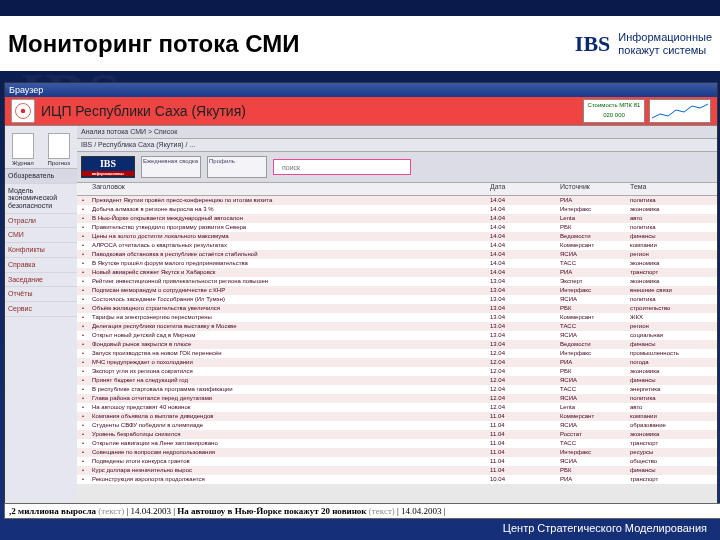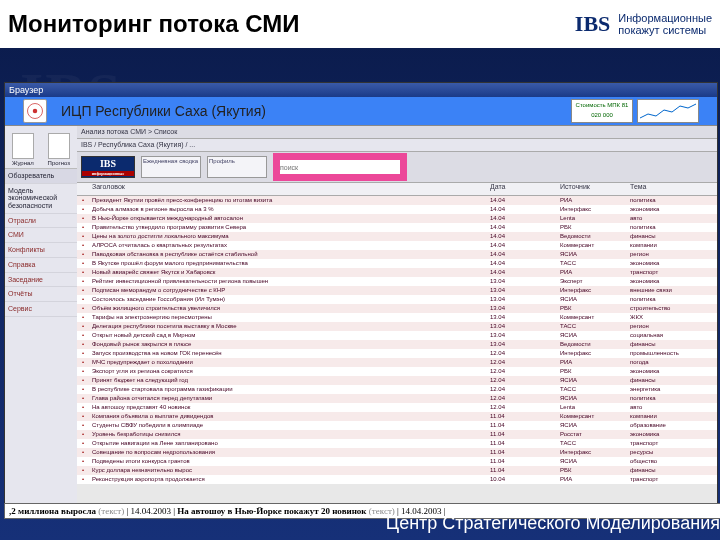--- a/index.html
+++ b/index.html
@@ -1,27 +1,27 @@
 <!DOCTYPE html>
 <html><head>
 <meta charset="utf-8">
 <style>
   html,body{margin:0;padding:0;width:720px;height:540px;font-family:Arial,Helvetica,sans-serif;overflow:hidden;background:#fff}
   .slide{position:relative;width:720px;height:540px;background:linear-gradient(180deg,#0a1a4a 0%,#10245c 40%,#163078 100%)}
-  .top-bar{position:absolute;left:0;top:0;right:0;height:48px;background:#fff;display:flex;align-items:center;padding:0 8px;box-sizing:border-box}
+  .top-bar{position:absolute;left:0;top:16px;right:0;height:55px;background:#fff;display:flex;align-items:center;padding:0 8px;box-sizing:border-box}
   .slide-title{font-size:24px;font-weight:bold;color:#000;flex:1}
   .brand{display:flex;align-items:center;gap:8px}
   .brand-logo{font-size:22px;font-weight:bold;color:#0b2a6e;font-family:'Times New Roman',serif}
   .brand-text{font-size:11px;color:#0b2a6e;line-height:1.1}
   .watermark{position:absolute;left:20px;top:60px;font-size:60px;font-weight:900;color:rgba(255,255,255,0.04);font-family:'Times New Roman',serif;letter-spacing:2px}
-  .footer{position:absolute;bottom:6px;right:0;color:#fff;font-size:18px}
+  .footer{position:absolute;bottom:6px;right:13px;color:#fff;font-size:11px}
   
   .win{position:absolute;left:4px;top:82px;width:712px;height:420px;background:#c8c8c8;border:1px solid #333;display:flex;flex-direction:column;font-size:8px}
   .win-title{height:14px;background:linear-gradient(#3a5aa8,#1a3a88);color:#fff;font-size:9px;padding:0 4px;line-height:14px}
-  .win-head{display:flex;align-items:center;background:#3b82f6;height:28px;padding:0 18px;gap:14px;border-bottom:1px solid #888}
+  .win-head{display:flex;align-items:center;background:#ef4444;height:28px;padding:0 6px;gap:6px;border-bottom:1px solid #888}
   .emblem{width:22px;height:22px;border:1px solid #999;background:#fff;border-radius:2px;display:flex;align-items:center;justify-content:center}
   .emblem svg{width:18px;height:18px}
   .win-head-title{font-size:14px;color:#222}
   .head-right{margin-left:auto;display:flex;gap:4px;align-items:center}
   .mini-box{width:60px;height:22px;background:#fff;border:1px solid #888;font-size:6px;color:#060;text-align:center;line-height:10px;overflow:hidden}
   .mini-chart{width:60px;height:22px;background:#fff;border:1px solid #888}
   .win-body{flex:1;display:flex;overflow:hidden;background:#e8e8e8}
   
   .sidebar{width:72px;background:#e6e6ee;display:flex;flex-direction:column;font-size:7px;color:#223}
   .sb-top{height:40px;border-bottom:1px solid #bbb;display:flex;justify-content:space-around;align-items:flex-end;padding-bottom:2px}
@@ -30,21 +30,21 @@
   .sb-item{padding:3px 3px;border-bottom:1px solid #d4d4dc;color:#8a2a2a;cursor:pointer;line-height:1.1}
   .sb-item.dark{color:#223}
   .sb-item.group{background:#d8d8e4;color:#223}
   
   .main{flex:1;display:flex;flex-direction:column;overflow:hidden}
   .crumb{height:12px;background:#dcdce4;border-bottom:1px solid #aaa;font-size:7px;padding:0 4px;line-height:12px;color:#334}
   .toolbar{height:30px;background:#dcdce4;border-bottom:1px solid #aaa;display:flex;align-items:center;gap:6px;padding:0 4px}
   .tb-logo{width:52px;height:20px;background:#0b2a6e;color:#fff;font:bold 10px/14px 'Times New Roman',serif;text-align:center;border:1px solid #333}
   .tb-logo small{display:block;font-size:4px;background:#a00;line-height:5px}
   .tb-block{width:60px;height:22px;border:1px solid #999;background:#f4f4f8;font-size:6px;color:#446;padding:1px;box-sizing:border-box;line-height:1}
-  .tb-input{flex:0 0 120px;height:14px;border:7px solid #ec4899;background:#fff;font-size:7px;padding:0 0}
+  .tb-input{flex:0 0 120px;height:14px;border:1px solid #ec4899;background:#fff;font-size:7px;padding:0 8px}
   .tb-spacer{flex:1}
   .col-head{display:flex;height:12px;background:#f0f0f4;border-bottom:1px solid #aaa;font-size:7px;color:#334}
   .col-head>div,.row>div{padding:0 3px;box-sizing:border-box;overflow:hidden;white-space:nowrap;text-overflow:ellipsis}
   .c1{width:12px;text-align:center}
   .c2{flex:1}
   .c3{width:70px}
   .c4{width:70px}
   .c5{width:90px}
   .rows{flex:1;overflow:hidden}
   .row{display:flex;height:9px;line-height:9px;font-size:6px;color:#402}

